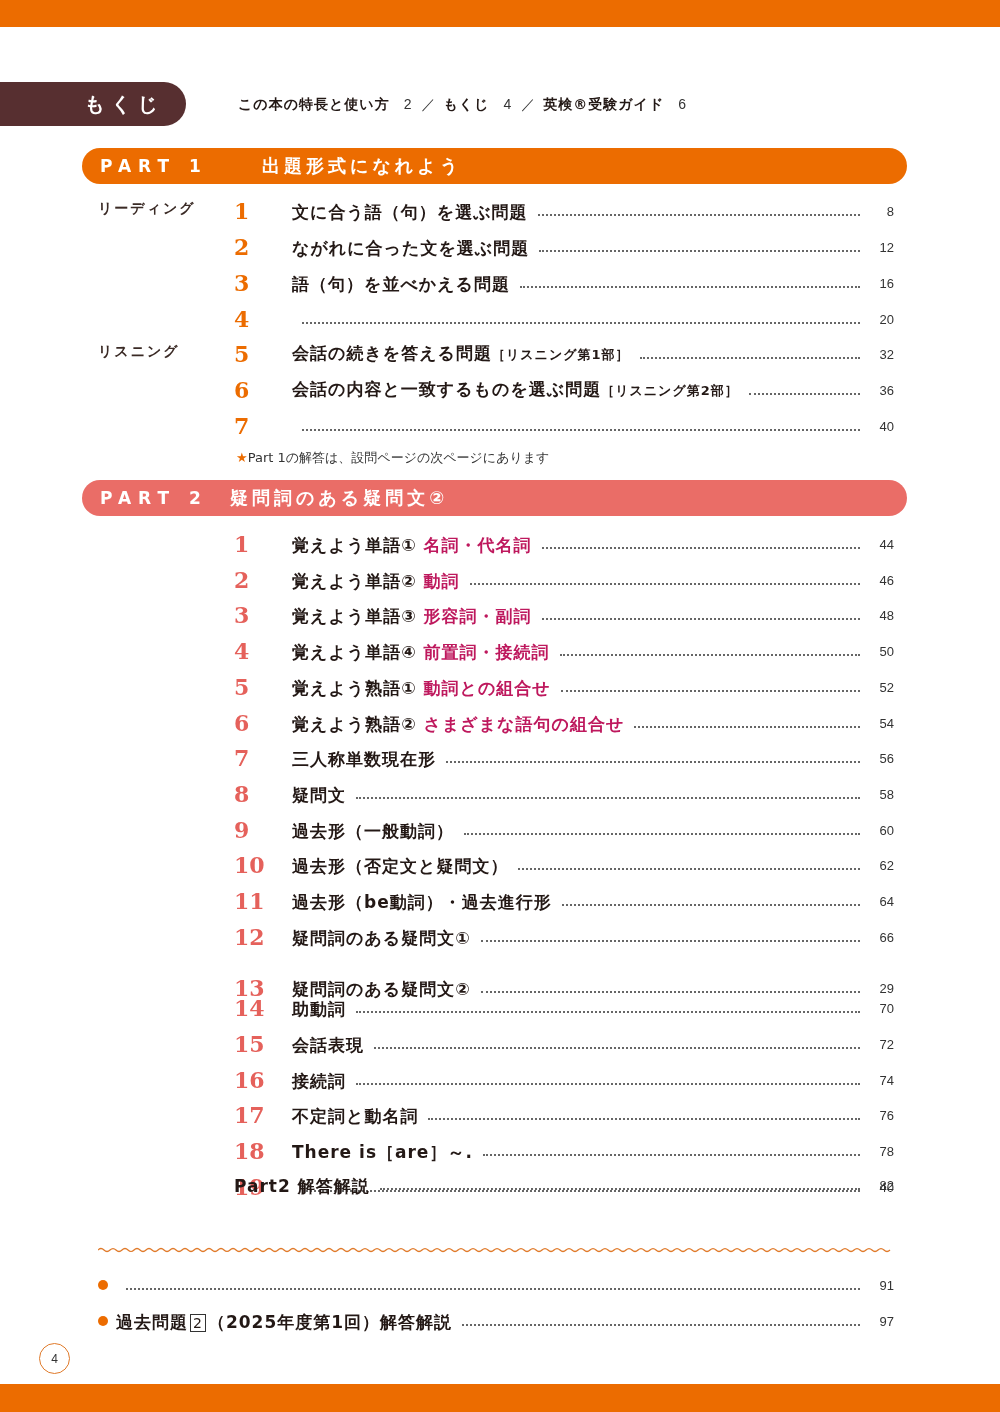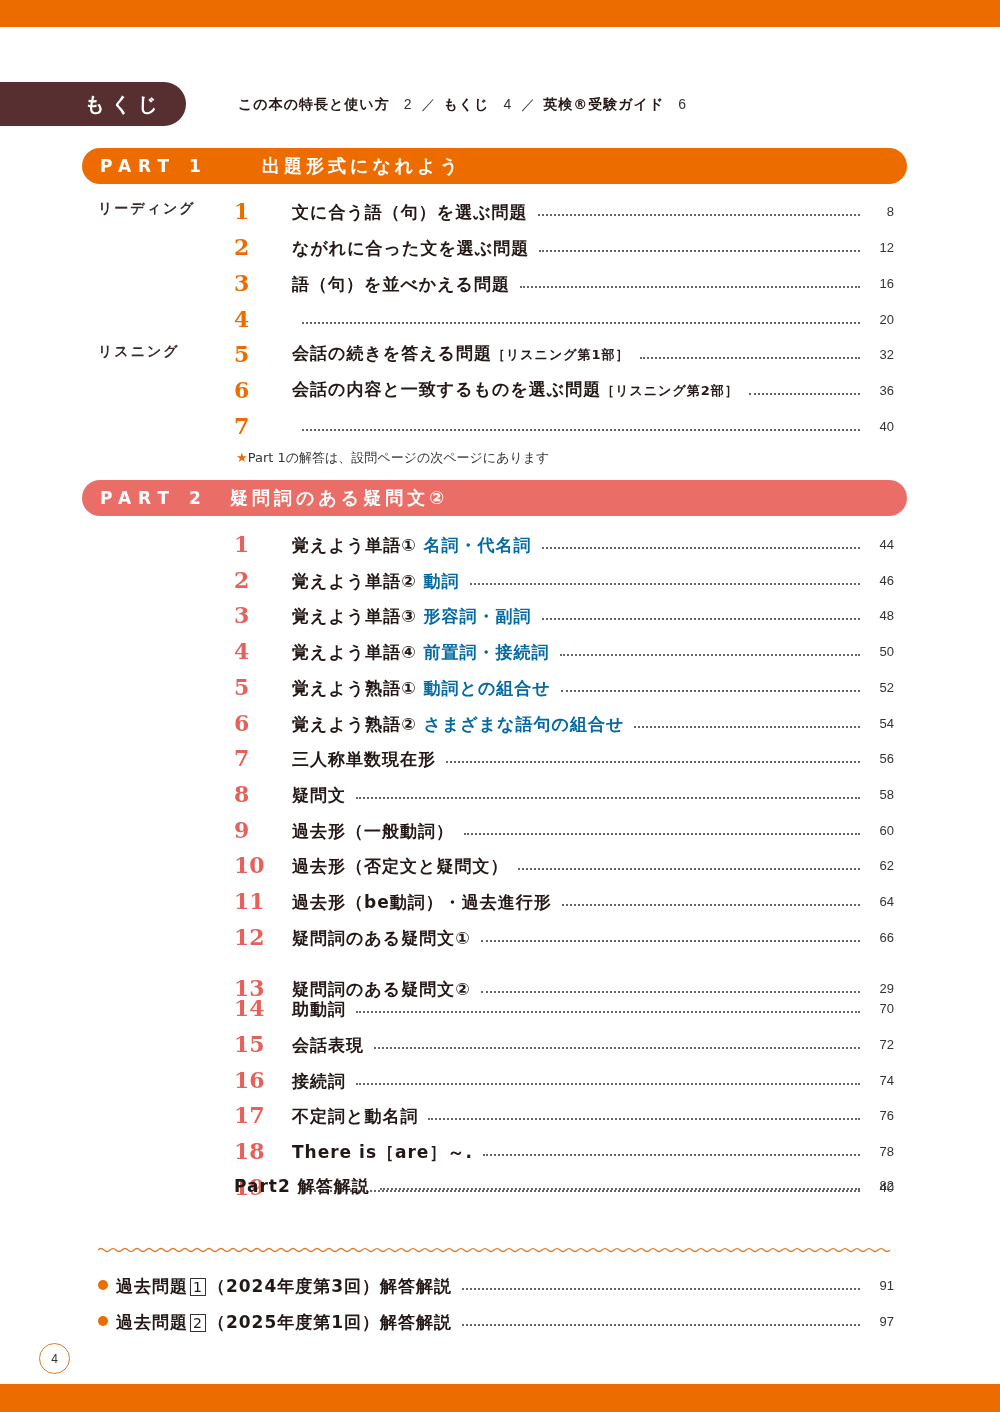--- a/index.html
+++ b/index.html
@@ -25,21 +25,21 @@
   .part-banner .part-label { font-family:"DejaVu Sans", sans-serif; font-weight:bold; font-size:17px; letter-spacing:7px; width:130px; }
   .part-banner .part-title { font-weight:bold; font-size:18px; letter-spacing:4px; }
 
   .section-label { position:absolute; left:98px; font-weight:bold; font-size:14px; letter-spacing:2px; color:#3a2a25; }
 
   .toc-row { position:absolute; left:234px; width:660px; height:34px; display:flex; align-items:flex-end; }
   .toc-num { width:58px; font-family:"DejaVu Serif", serif; font-weight:bold; font-size:22px; line-height:26px; }
   .p1 .toc-num, .toc-num.orange { color:#ec6c00; }
   .toc-num.red { color:#e5615b; }
   .toc-title { font-weight:bold; font-size:17px; line-height:24px; white-space:nowrap; letter-spacing:1px; }
-  .toc-title .hl { color:#0369a1; }
+  .toc-title .hl { color:#be185d; }
   .toc-title .small { font-size:13px; }
   .toc-dots { flex:1; border-bottom:2px dotted #666; margin:0 6px 8px 10px; height:1px; }
   .toc-page { width:28px; text-align:right; font-family:"Liberation Sans", sans-serif; font-size:13px; line-height:24px; color:#333; }
 
   .note { position:absolute; left:236px; top:449px; font-size:13px; color:#333; }
   .note .star { color:#ec6c00; }
 
   .wavy-divider { position:absolute; left:98px; top:1247px; width:795px; height:6px; }
 
   .past-row { position:absolute; left:98px; width:796px; height:34px; display:flex; align-items:flex-end; }
@@ -251,21 +251,20 @@
   <span class="toc-dots"></span>
   <span class="toc-page">82</span>
 </div>
 
 <svg class="wavy-divider" viewBox="0 0 795 6" preserveAspectRatio="none">
   <path d="M0 3 Q 3 0 6 3 T 12 3 T 18 3 T 24 3 T 30 3 T 36 3 T 42 3 T 48 3 T 54 3 T 60 3 T 66 3 T 72 3 T 78 3 T 84 3 T 90 3 T 96 3 T 102 3 T 108 3 T 114 3 T 120 3 T 126 3 T 132 3 T 138 3 T 144 3 T 150 3 T 156 3 T 162 3 T 168 3 T 174 3 T 180 3 T 186 3 T 192 3 T 198 3 T 204 3 T 210 3 T 216 3 T 222 3 T 228 3 T 234 3 T 240 3 T 246 3 T 252 3 T 258 3 T 264 3 T 270 3 T 276 3 T 282 3 T 288 3 T 294 3 T 300 3 T 306 3 T 312 3 T 318 3 T 324 3 T 330 3 T 336 3 T 342 3 T 348 3 T 354 3 T 360 3 T 366 3 T 372 3 T 378 3 T 384 3 T 390 3 T 396 3 T 402 3 T 408 3 T 414 3 T 420 3 T 426 3 T 432 3 T 438 3 T 444 3 T 450 3 T 456 3 T 462 3 T 468 3 T 474 3 T 480 3 T 486 3 T 492 3 T 498 3 T 504 3 T 510 3 T 516 3 T 522 3 T 528 3 T 534 3 T 540 3 T 546 3 T 552 3 T 558 3 T 564 3 T 570 3 T 576 3 T 582 3 T 588 3 T 594 3 T 600 3 T 606 3 T 612 3 T 618 3 T 624 3 T 630 3 T 636 3 T 642 3 T 648 3 T 654 3 T 660 3 T 666 3 T 672 3 T 678 3 T 684 3 T 690 3 T 696 3 T 702 3 T 708 3 T 714 3 T 720 3 T 726 3 T 732 3 T 738 3 T 744 3 T 750 3 T 756 3 T 762 3 T 768 3 T 774 3 T 780 3 T 786 3 T 792 3" fill="none" stroke="#e07a2a" stroke-width="1.2"></path>
 </svg>
 
 <div class="past-row" style="top:1264px;">
   <span class="bullet"></span>
-  <span class="toc-title"><span>過去問題</span><span class="boxnum">1</span><span>（2024年度第3回）解答解説</span></span>
   <span class="toc-dots"></span>
   <span class="toc-page">91</span>
 </div>
 <div class="past-row" style="top:1300px;">
   <span class="bullet"></span>
   <span class="toc-title"><span>過去問題</span><span class="boxnum">2</span><span>（2025年度第1回）解答解説</span></span>
   <span class="toc-dots"></span>
   <span class="toc-page">97</span>
 </div>
 

